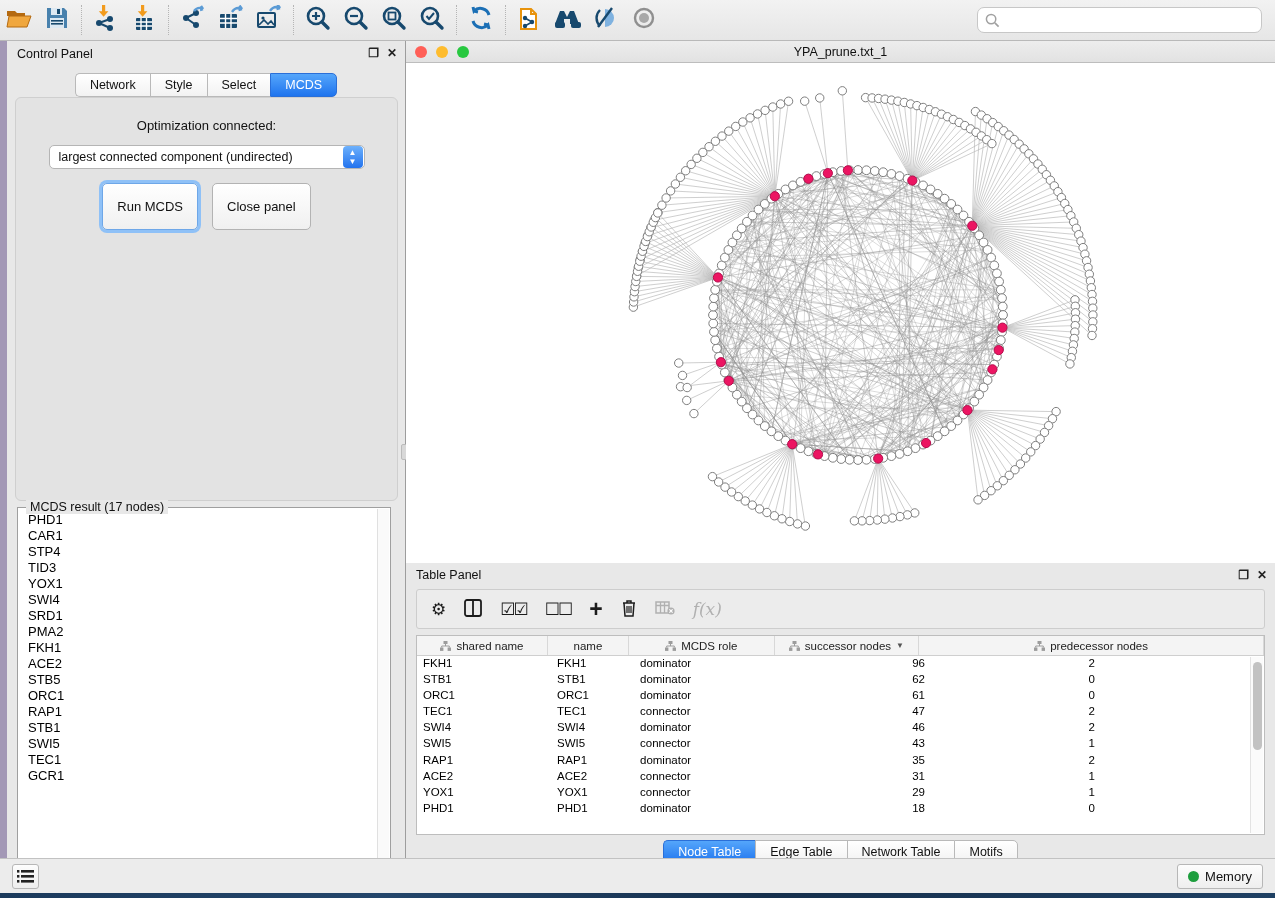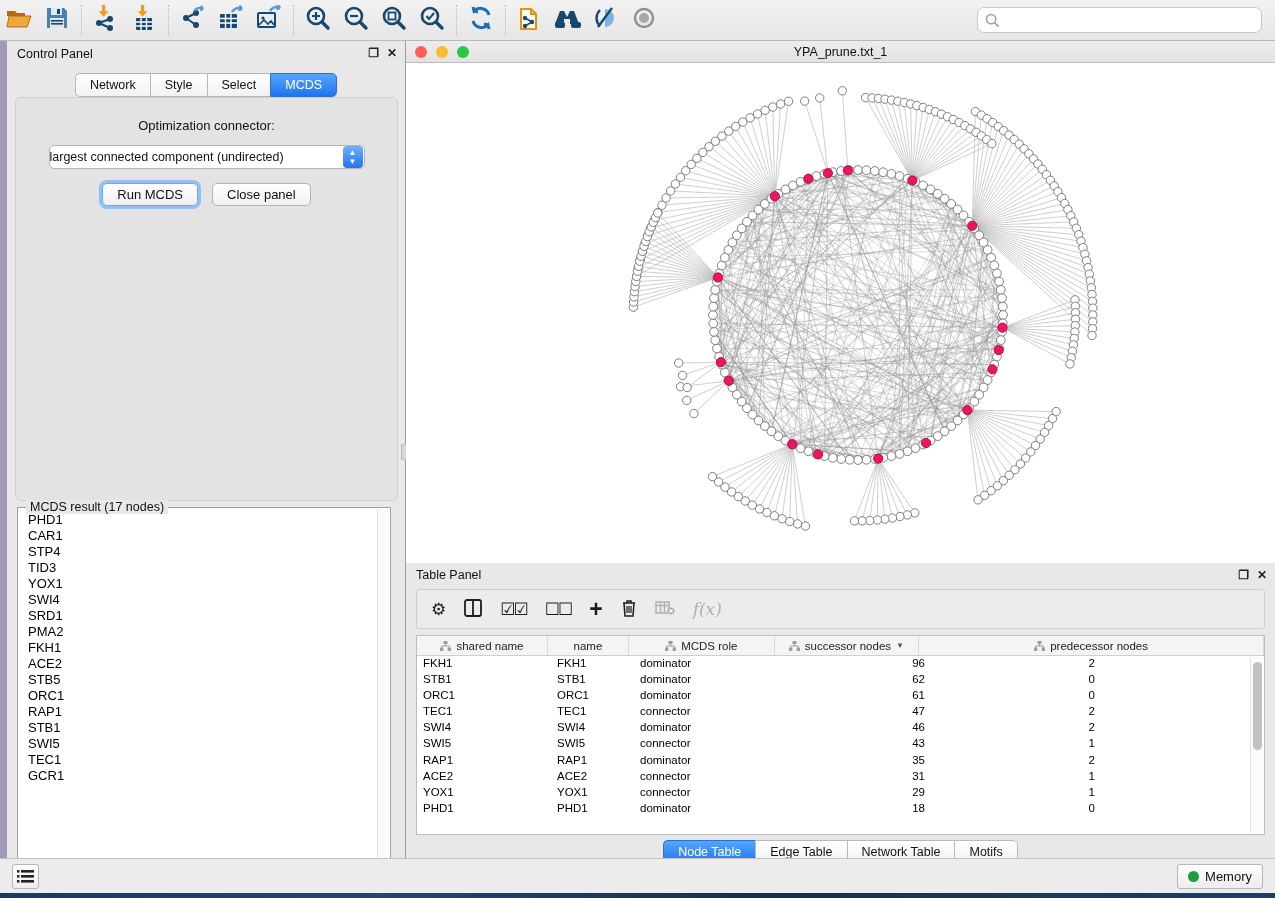--- a/index.html
+++ b/index.html
@@ -33,26 +33,26 @@
   .seg-tab { font-size:12.5px; padding:4px 14px; background:linear-gradient(#ffffff,#f2f2f2);
     border:1px solid #b9b9b9; border-right:none; color:#111; cursor:pointer; }
   .seg-tab:first-child { border-radius:5px 0 0 5px; }
   .seg-tab:last-child { border-radius:0 5px 5px 0; border-right:1px solid #b9b9b9; }
   .seg-tab.active { background:linear-gradient(#55a6fb,#1f74ee); color:#fff; border-color:#2a6fd8; }
   #cp-card { position:absolute; left:8px; top:56px; width:383px; height:404px;
     background:#e3e3e3; border:1px solid #cfcfcf; border-radius:6px; }
   #opt-label { text-align:center; margin-top:20px; font-size:13px; color:#111; }
   #opt-select { margin:12px auto 0; width:316px; height:24px; background:#fff;
     border:1px solid #b5b5b5; border-radius:5px; display:flex; align-items:center; cursor:pointer; position:relative; }
-  #opt-select span.val { flex:1; font-size:12.5px; color:#111; white-space:nowrap; }
+  #opt-select span.val { flex:1; font-size:12.5px; padding-left:9px; color:#111; white-space:nowrap; }
   #opt-stepper { width:20px; height:22px; margin-right:1px; border-radius:4px;
     background:linear-gradient(#6db1fc,#2373ee); color:#fff; font-size:8px; line-height:9px;
     display:flex; flex-direction:column; align-items:center; justify-content:center; }
   #cp-buttons { display:flex; justify-content:center; gap:14px; margin-top:14px; }
-  .mac-btn { font-size:13px; padding:3px 14px; background:linear-gradient(#ffffff,#f0f0f0);
+  .mac-btn { font-size:13px; padding:15px 14px; background:linear-gradient(#ffffff,#f0f0f0);
     border:1px solid #b3b3b3; border-radius:5px; color:#111; cursor:pointer; }
   .mac-btn.focus { box-shadow:0 0 0 3px #8fc1f7; border-color:#6ea7e8; }
   #mcds-box { position:absolute; left:10px; top:466px; width:374px; height:372px; border:1px solid #9f9f9f; background:#fff;padding-left:19px; }
   #mcds-legend { position:absolute; left:8px; top:-8px; background:#e8e8e8; padding:0 4px; font-size:12.5px; color:#111; }
   #mcds-list { position:absolute; left:2px; top:4px; right:14px; bottom:2px; overflow:hidden; }
   .mcds-item { font-size:13px; line-height:16px; padding-left:8px; color:#000; }
   #mcds-scroll { position:absolute; right:1px; top:1px; width:12px; bottom:1px; background:#fafafa; border-left:1px solid #e0e0e0; }
 
   
   #network-win { left:406px; top:41px; width:869px; height:522px; background:#fff; }
@@ -252,21 +252,21 @@
       <span class="win-ctrl">✕</span>
     </span>
   </div>
   <div class="seg-tabs">
       <div class="seg-tab">Network</div>
       <div class="seg-tab">Style</div>
       <div class="seg-tab">Select</div>
       <div class="seg-tab active">MCDS</div>
     </div>
   <div id="cp-card">
-    <div id="opt-label">Optimization connector:</div>
+    <div id="opt-label">Optimization connected:</div>
     <div id="opt-select">
       <span class="val">largest connected component (undirected)</span>
       <span id="opt-stepper">
           <span>▲</span>
           <span>▼</span>
         </span>
     </div>
     <div id="cp-buttons">
       <button class="mac-btn focus">Run MCDS</button>
       <button class="mac-btn">Close panel</button>

